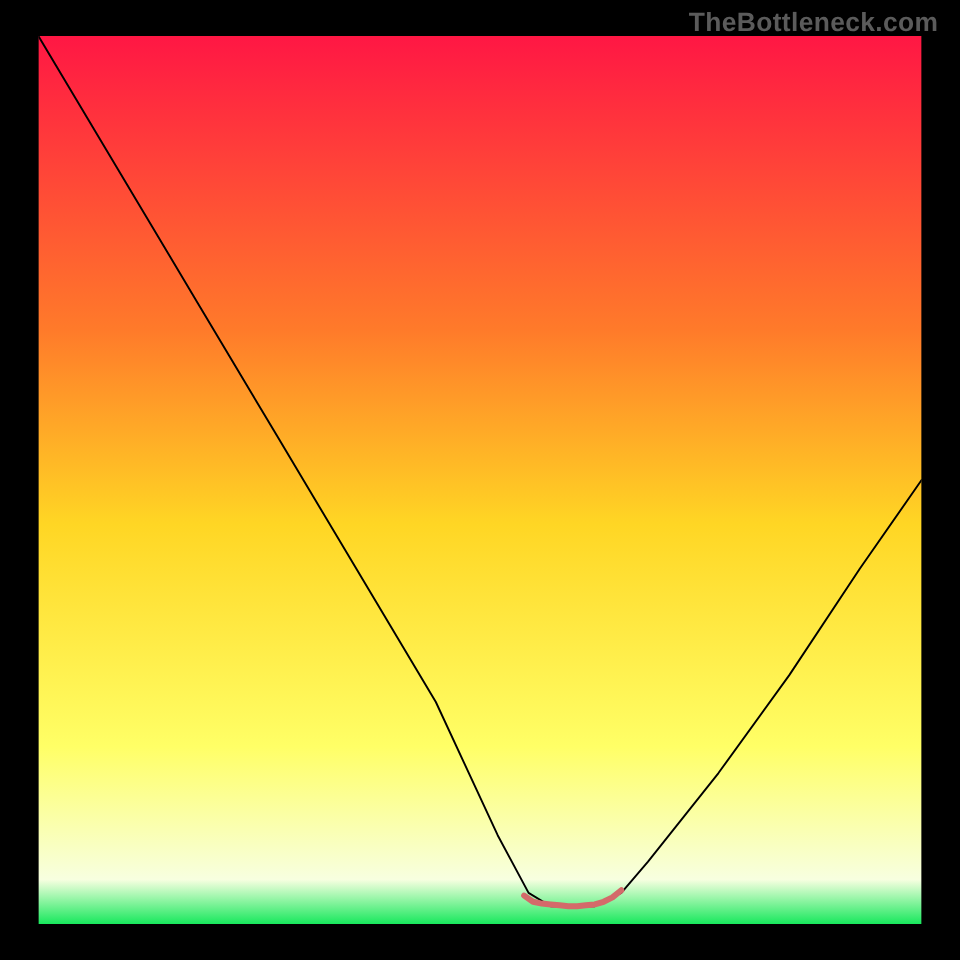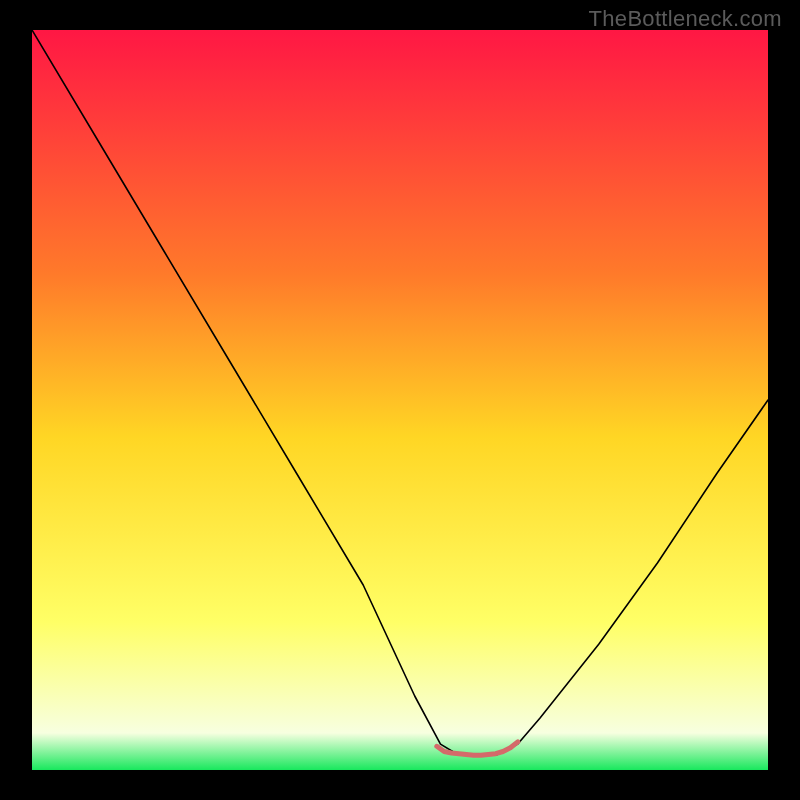--- a/index.html
+++ b/index.html
@@ -18,21 +18,21 @@
     width: 800px;
     height: 800px;
     background: #000;
   }
   .watermark {
     position: absolute;
     top: 6px;
     right: 18px;
     color: #5b5b5b;
     font-size: 22px;
-    font-weight: 400;
+    font-weight: 700;
     letter-spacing: 0.3px;
     z-index: 3;
     user-select: none;
     margin-left: 38px;
   }
   .plot {
     position: absolute;
     top: 30px;
     left: 32px;
     width: 736px;

